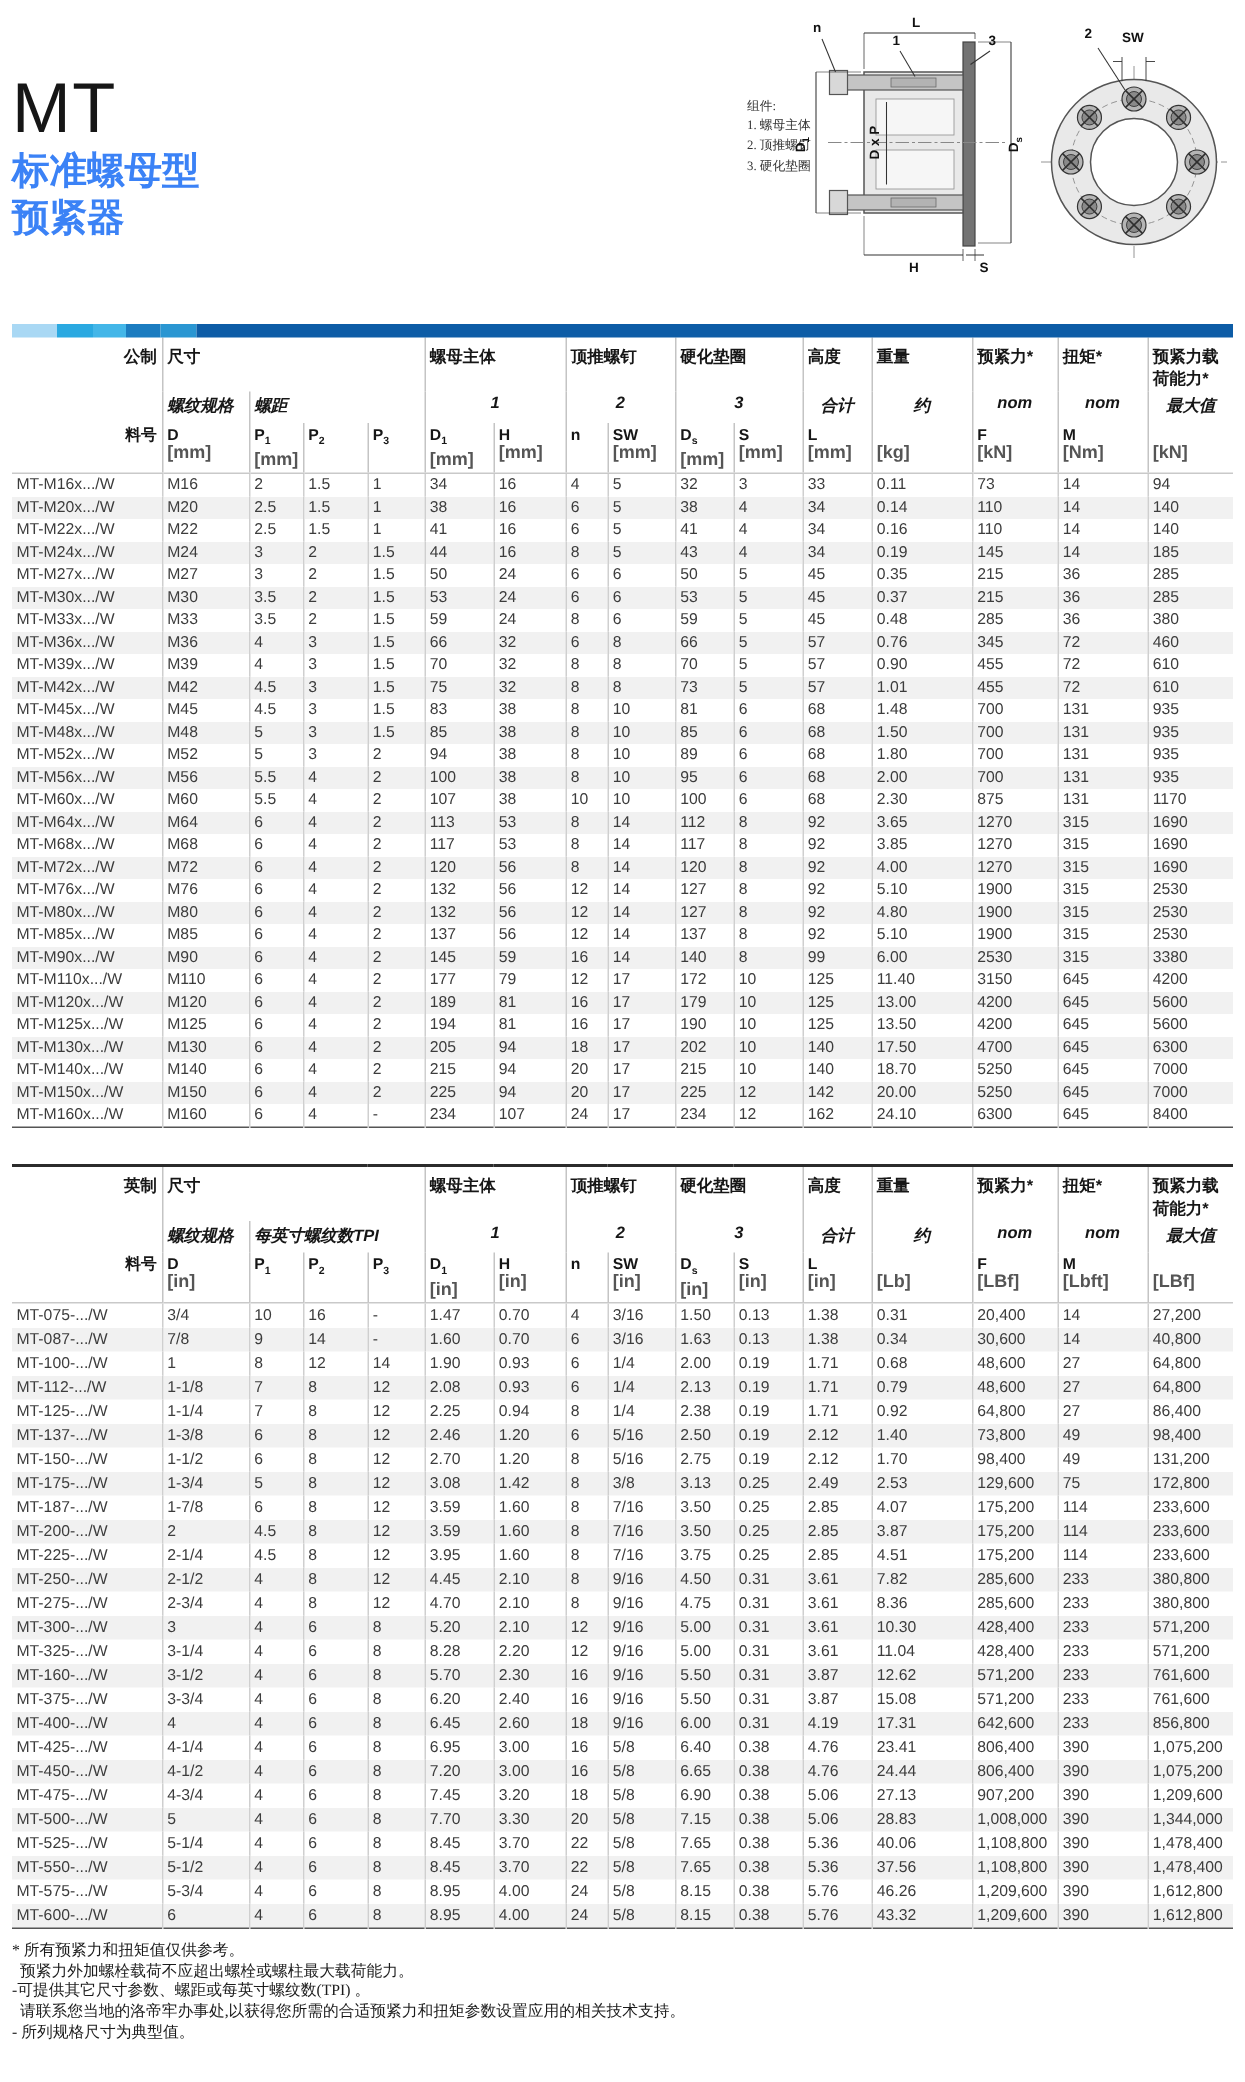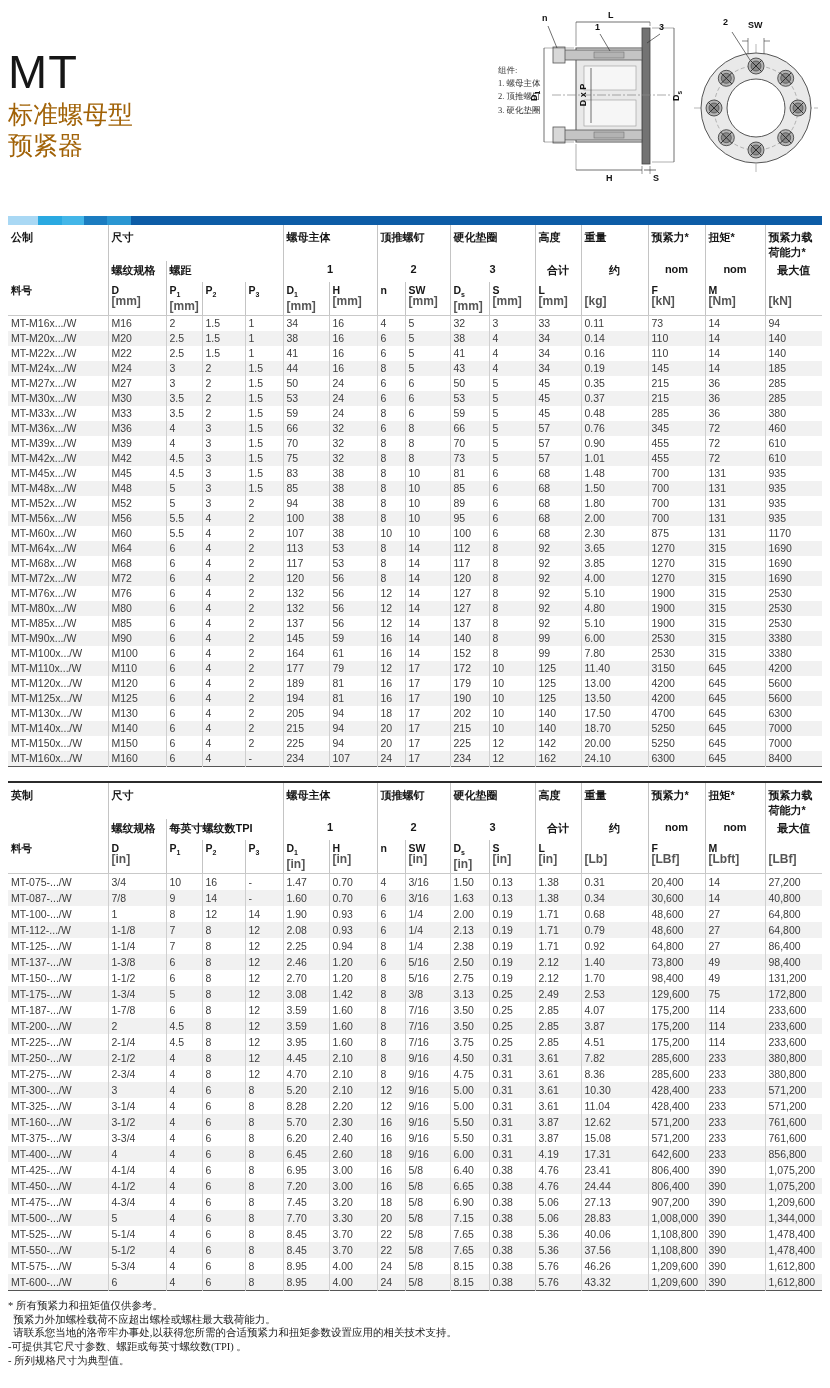--- a/index.html
+++ b/index.html
@@ -3,21 +3,21 @@
 <meta charset="utf-8">
 <style>
   html,body{margin:0;padding:0;background:#fff;}
   body{font-family:"Liberation Sans",sans-serif;color:#222;}
   .page{width:830px;height:1388px;box-sizing:border-box;padding:8px;position:relative;overflow:hidden;background:#fff;}
 
   
   .top{display:flex;height:205px;}
   .title-block{width:468px;box-sizing:border-box;padding-top:40px;}
   .title-block h1{font-size:47px;font-weight:400;margin:0 0 4px 0;color:#161616;letter-spacing:1px;line-height:1;}
-  .subtitle{font-size:25px;font-weight:400;color:#a16207;line-height:1.22;}
+  .subtitle{font-size:25px;font-weight:700;color:#3b82f6;line-height:1.22;}
   .desc{font-family:"Liberation Serif",serif;font-size:11.5px;line-height:1.45;margin:12px 0 0 0;color:#111;}
 
   
   .drawing-block{position:relative;flex:1;}
   .legend{position:absolute;left:22px;top:56px;font-family:"Liberation Serif",serif;font-size:8.5px;color:#333;line-height:1.55;}
   .cs-wrap{position:absolute;left:58px;top:2px;width:155px;height:175px;}
   .fv-wrap{position:absolute;right:2px;top:12px;width:128px;height:165px;}
   .cs-wrap svg,.fv-wrap svg{display:block;}
   .dim{position:absolute;font-size:9px;font-weight:bold;color:#111;white-space:nowrap;}
   .dim sub{font-size:6.5px;}
@@ -25,31 +25,31 @@
 
   
   .accent-bar{width:814px;height:9px;display:flex;margin-top:3px;}
   .accent-bar span{display:block;height:100%;}
 
   
   table.spec{width:814px;border-collapse:collapse;table-layout:fixed;font-size:10.5px;border-bottom:1.5px solid #555;}
   .spec th{font-weight:bold;text-align:left;vertical-align:top;color:#161616;}
   .spec th,.spec td{overflow:hidden;}
   .spec .gr th{font-size:11px;padding:5px 3px 1px 3px;border-left:1px solid #c4c4c4;}
-  .spec .sg th{font-size:11px;padding:2px 3px 4px 3px;border-left:1px solid #c4c4c4;}
+  .spec .sg th{font-size:11px;padding:2px 3px 4px 3px;border-left:1px solid #c4c4c4;font-style:italic;}
   .spec .cn th{padding:2px 3px 3px 3px;border-left:1px solid #c4c4c4;border-bottom:1px solid #c9c9c9;}
-  .spec th.c0{border-left:none;}
+  .spec th.c0{border-left:none;text-align:right;}
   .spec .sg th.ac{text-align:center;}
   .spec sub{font-size:7px;}
   .cm{line-height:12px;}
   .cu{font-weight:bold;color:#555;font-size:12px;line-height:11px;}
   .spec td{padding:1px 3px;color:#3c3c3c;border-left:1px solid #cfcfcf;line-height:13px;white-space:nowrap;}
   .spec td:first-child{border-left:none;}
   .spec tbody tr:nth-child(even){background:#f1f1f1;}
-  table.imperial{margin-top:14px;border-top:2px solid #2b2b2b;}
+  table.imperial{margin-top:24px;border-top:2px solid #2b2b2b;}
   table.imperial td{line-height:14px;}
 
   
   .footnotes{margin-top:8px;font-family:"Liberation Serif",serif;font-size:10.5px;line-height:1.3;color:#1b1b1b;}
   .footnotes div{white-space:pre-wrap;}
 </style>
 </head>
 <body>
 
 <div class="page">
@@ -676,38 +676,20 @@
           <td>14</td>
           <td>140</td>
           <td>8</td>
           <td>99</td>
           <td>6.00</td>
           <td>2530</td>
           <td>315</td>
           <td>3380</td>
         </tr>
         <tr>
-          <td>MT-M100x.../W</td>
-          <td>M100</td>
-          <td>6</td>
-          <td>4</td>
-          <td>2</td>
-          <td>164</td>
-          <td>61</td>
-          <td>16</td>
-          <td>14</td>
-          <td>152</td>
-          <td>8</td>
-          <td>99</td>
-          <td>7.80</td>
-          <td>2530</td>
-          <td>315</td>
-          <td>3380</td>
-        </tr>
-        <tr>
           <td>MT-M110x.../W</td>
           <td>M110</td>
           <td>6</td>
           <td>4</td>
           <td>2</td>
           <td>177</td>
           <td>79</td>
           <td>12</td>
           <td>17</td>
           <td>172</td>
@@ -1409,17 +1391,17 @@
           <td>1,209,600</td>
           <td>390</td>
           <td>1,612,800</td>
         </tr>
       </tbody>
     </table>
 
   <div class="footnotes">
     <div>* 所有预紧力和扭矩值仅供参考。</div>
     <div>  预紧力外加螺栓载荷不应超出螺栓或螺柱最大载荷能力。</div>
+    <div>-可提供其它尺寸参数、螺距或每英寸螺纹数(TPI) 。</div>
     <div>  请联系您当地的洛帝牢办事处,以获得您所需的合适预紧力和扭矩参数设置应用的相关技术支持。</div>
-    <div>-可提供其它尺寸参数、螺距或每英寸螺纹数(TPI) 。</div>
     <div>- 所列规格尺寸为典型值。</div>
   </div>
 </div>
 
 </body></html>

